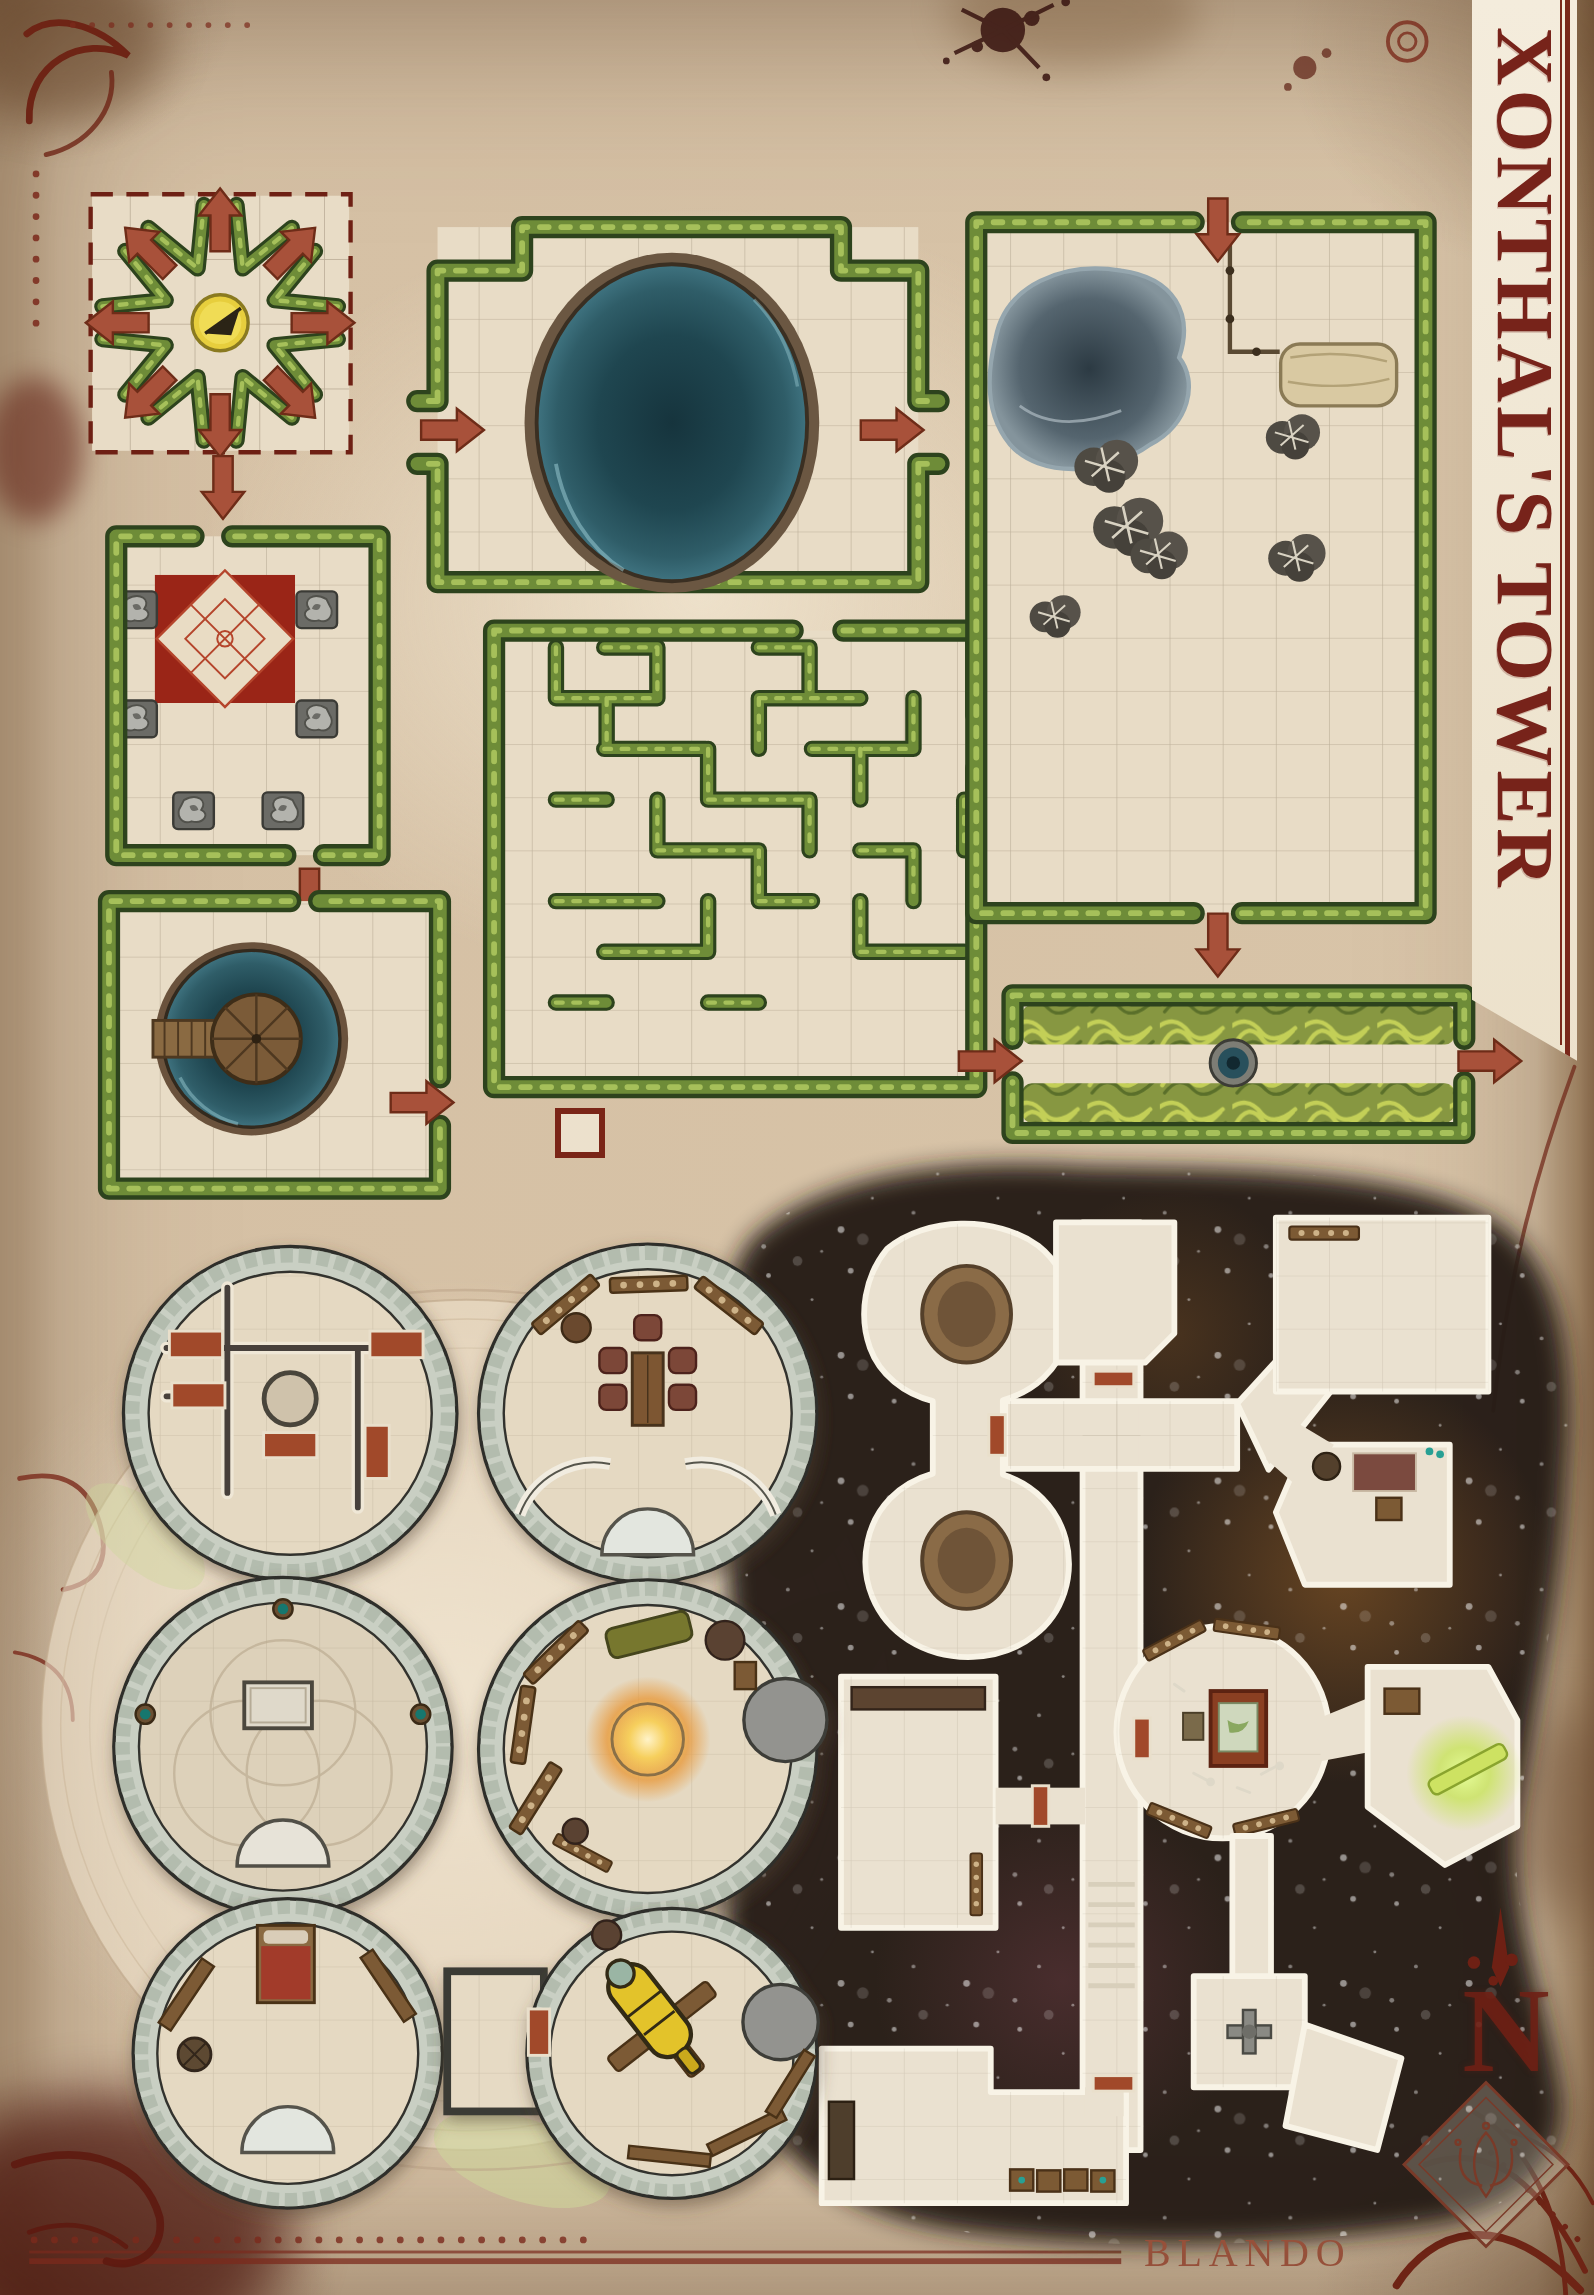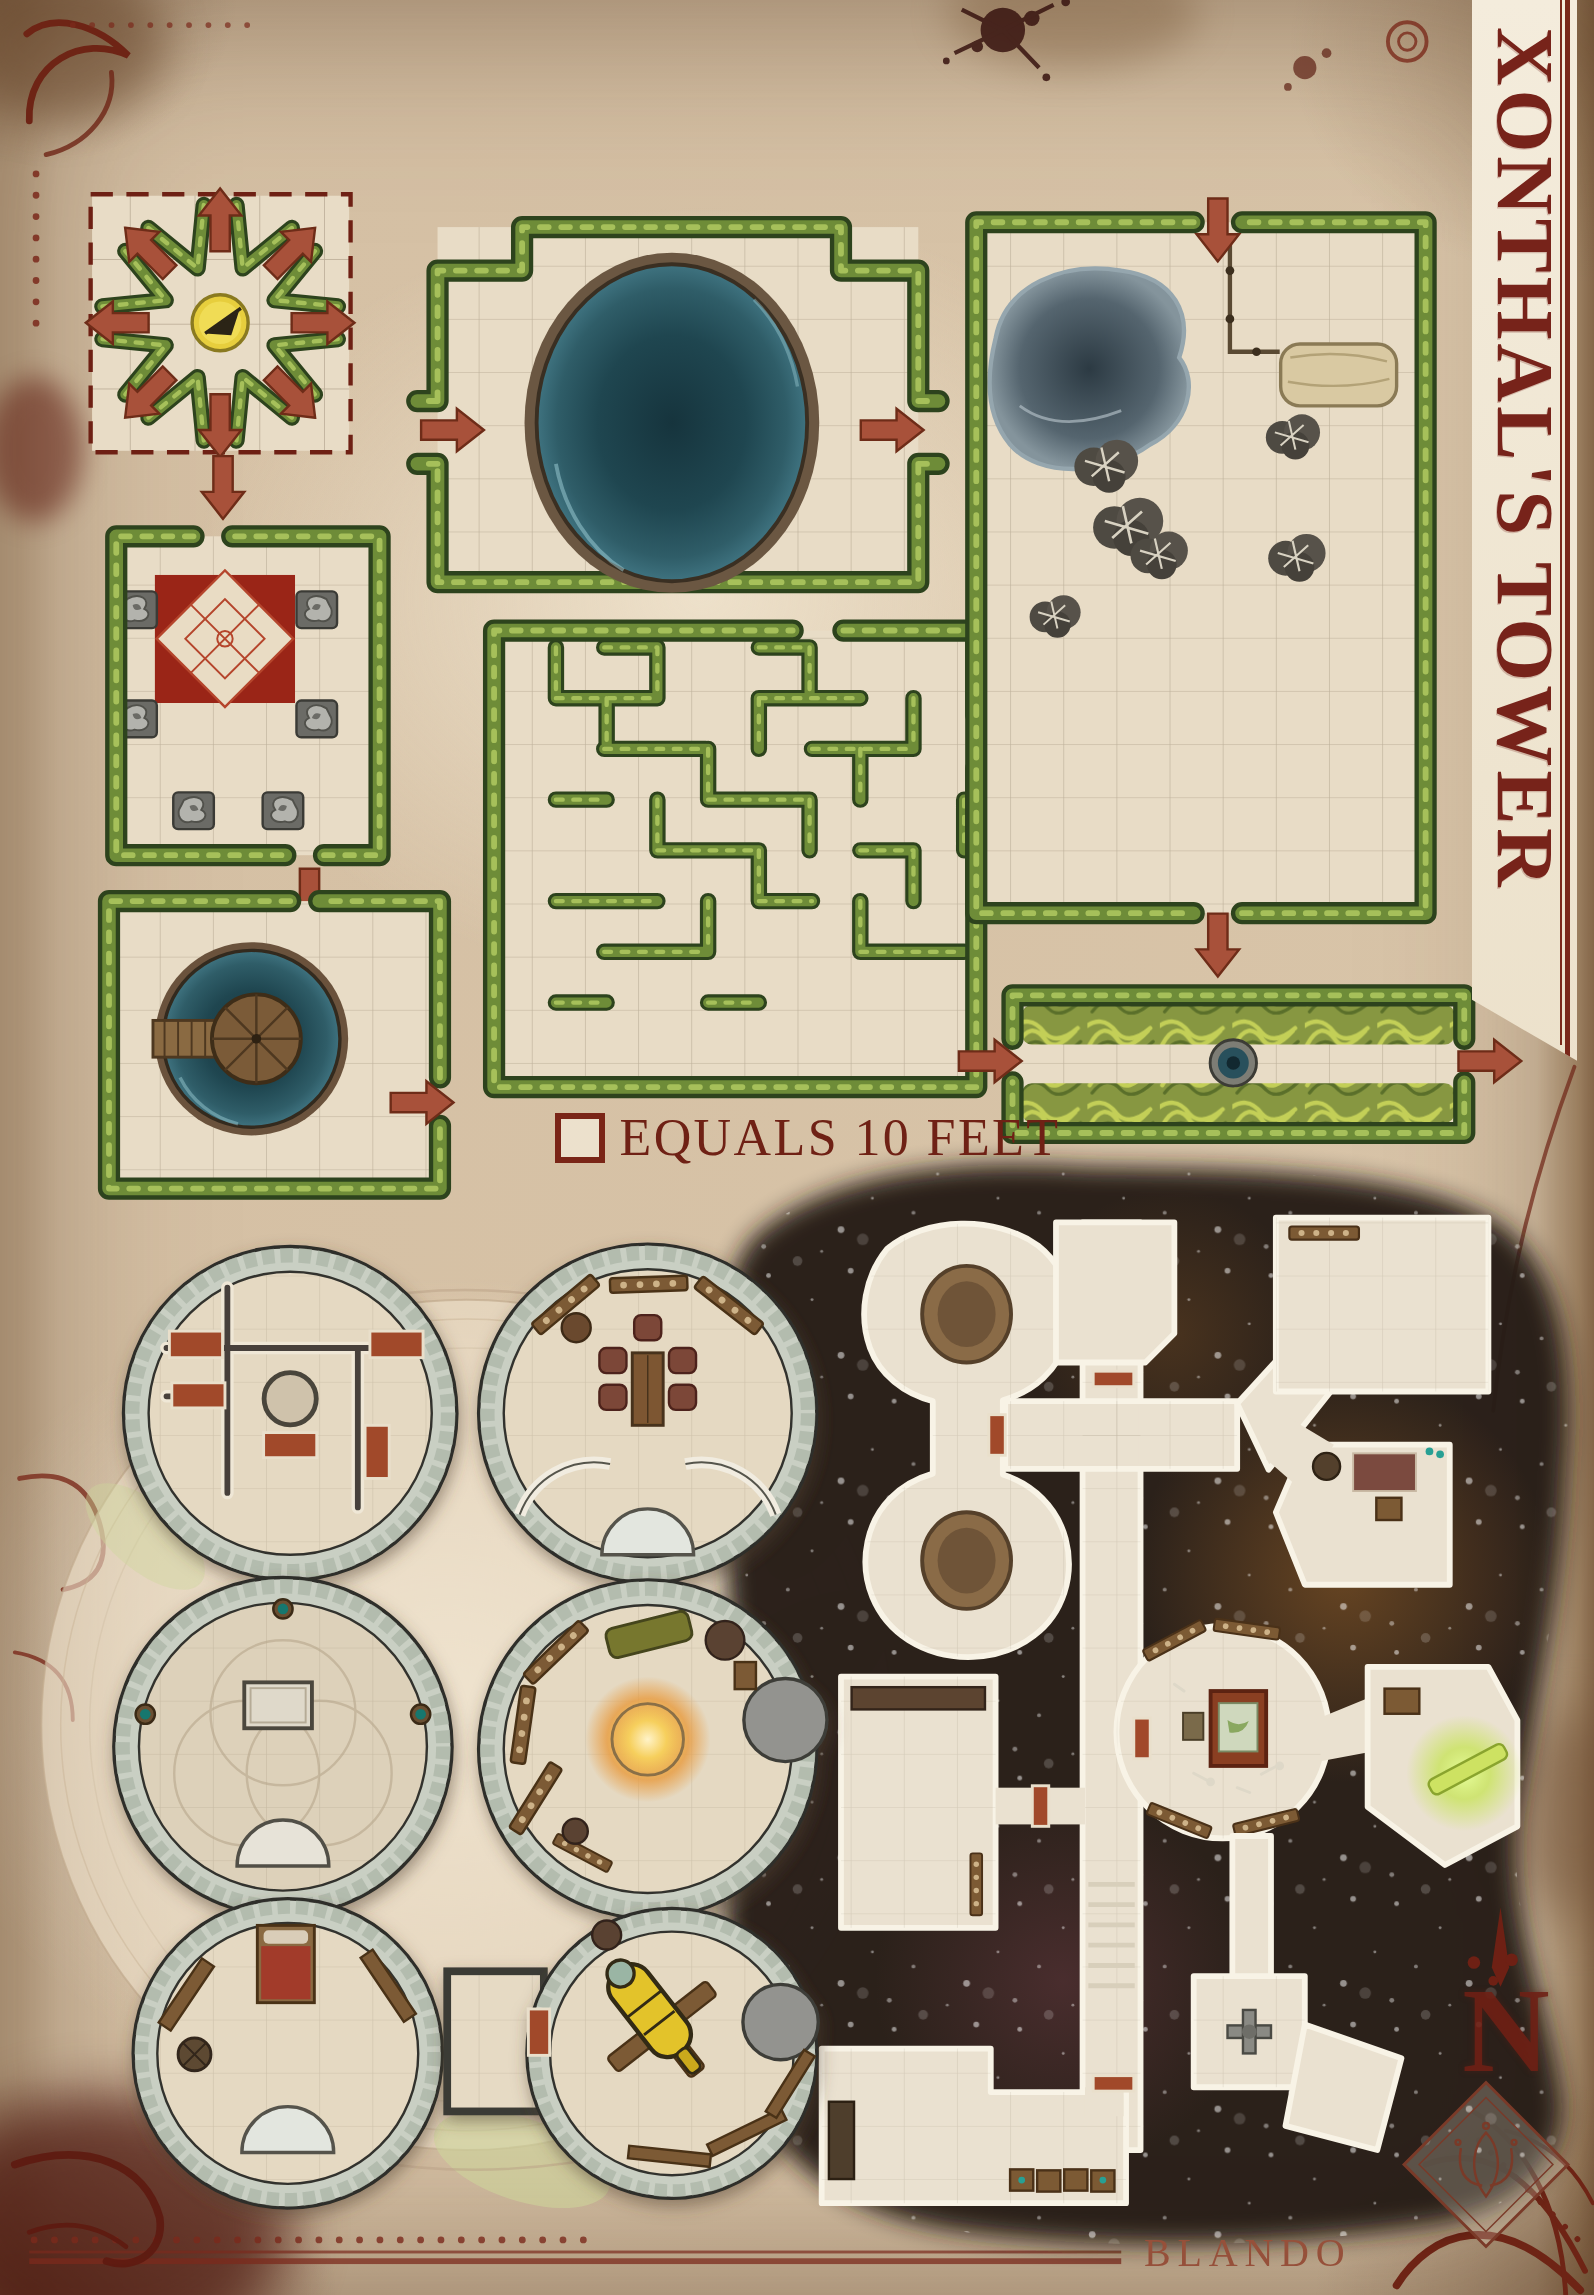--- a/index.html
+++ b/index.html
@@ -657,19 +657,18 @@
 </svg>
 
 <div id="title-banner">
   <div class="rule1"></div>
   <div class="rule2"></div>
   <span class="titletext">XONTHAL'S TOWER</span>
 </div>
 
 <div id="scale-legend">
   <span class="sq"></span>
-  <span class="txt">EQUALS 10 FEET</span>
 </div>
 
 <div id="compass-letter">N</div>
 
 <div id="credit">BLANDO</div>
 
 
 </body></html>

